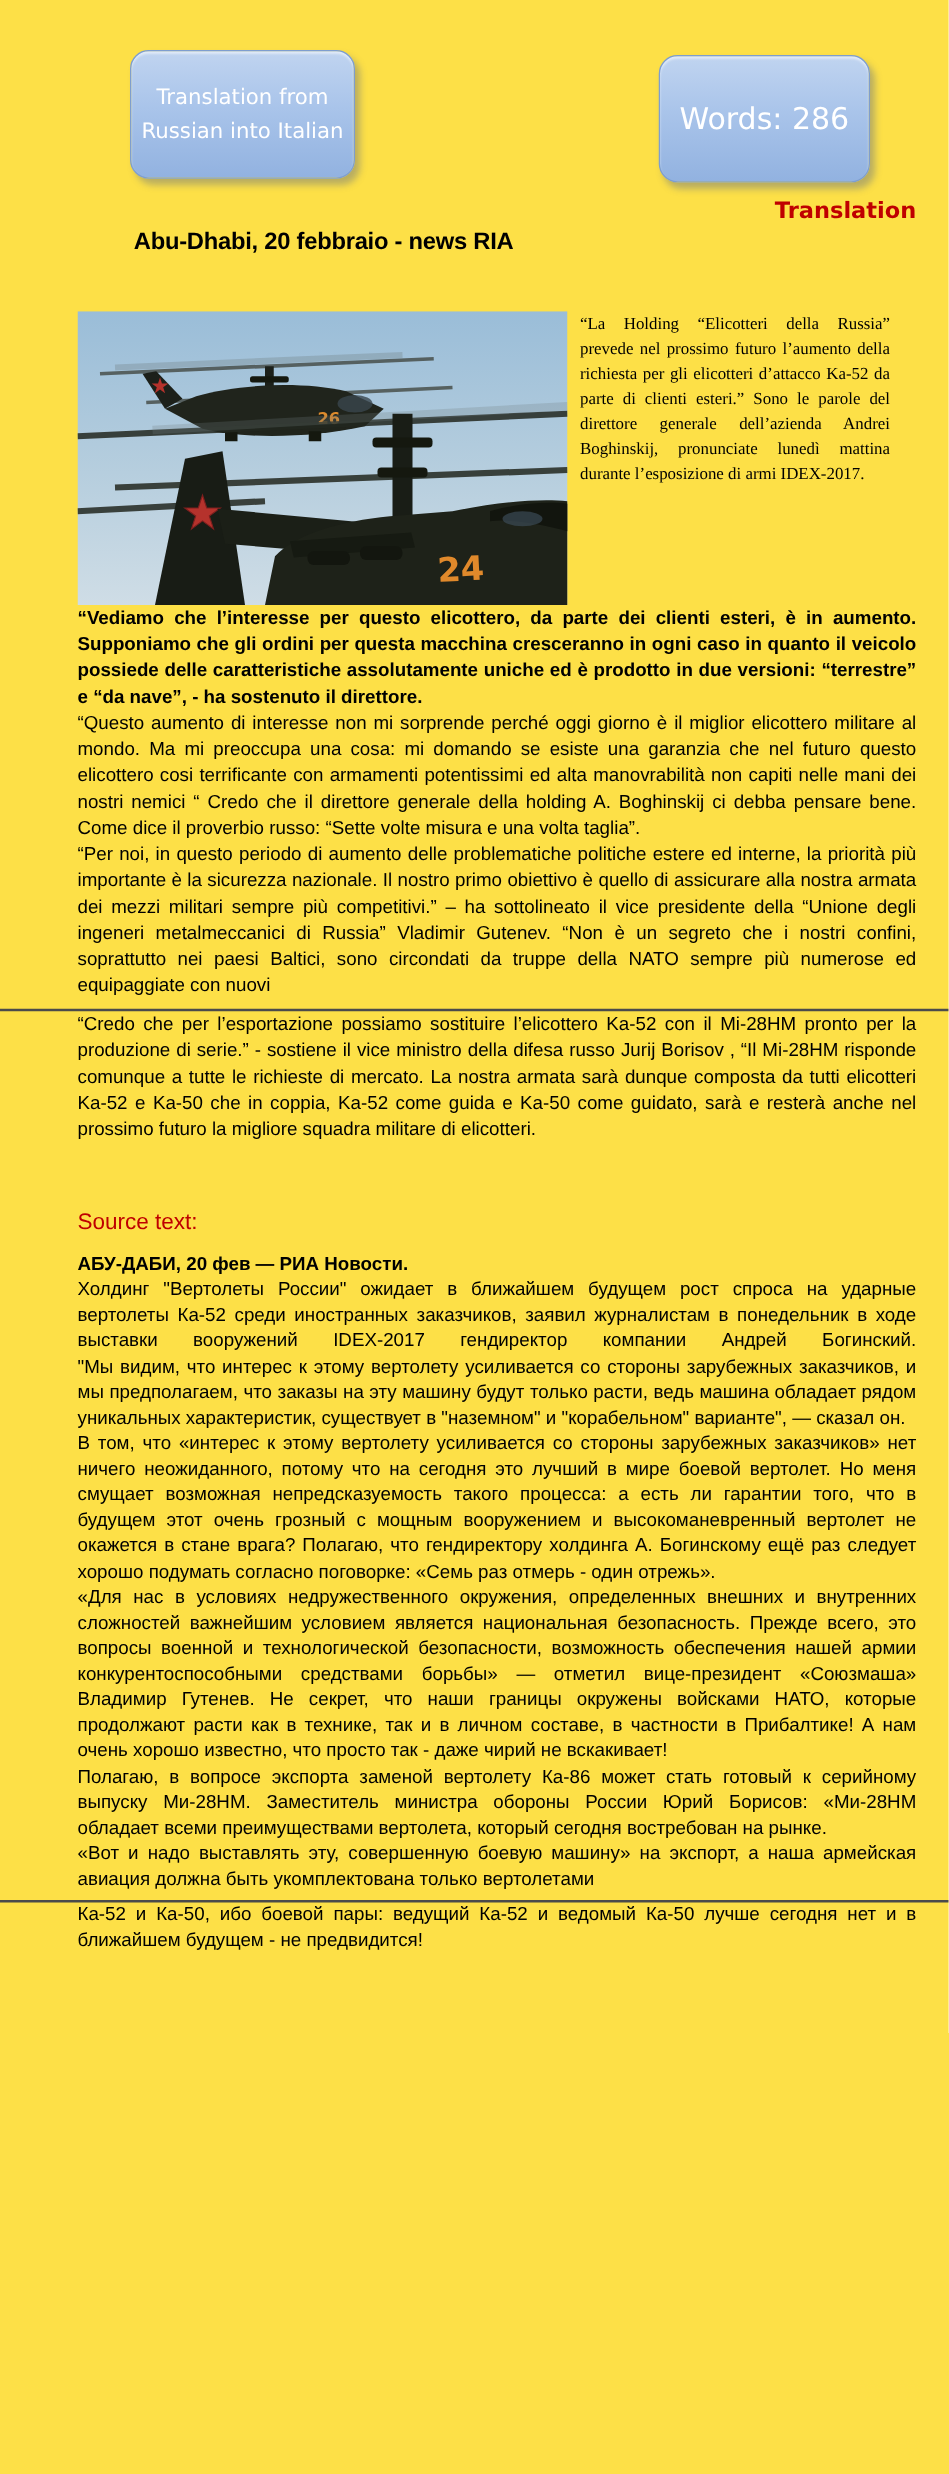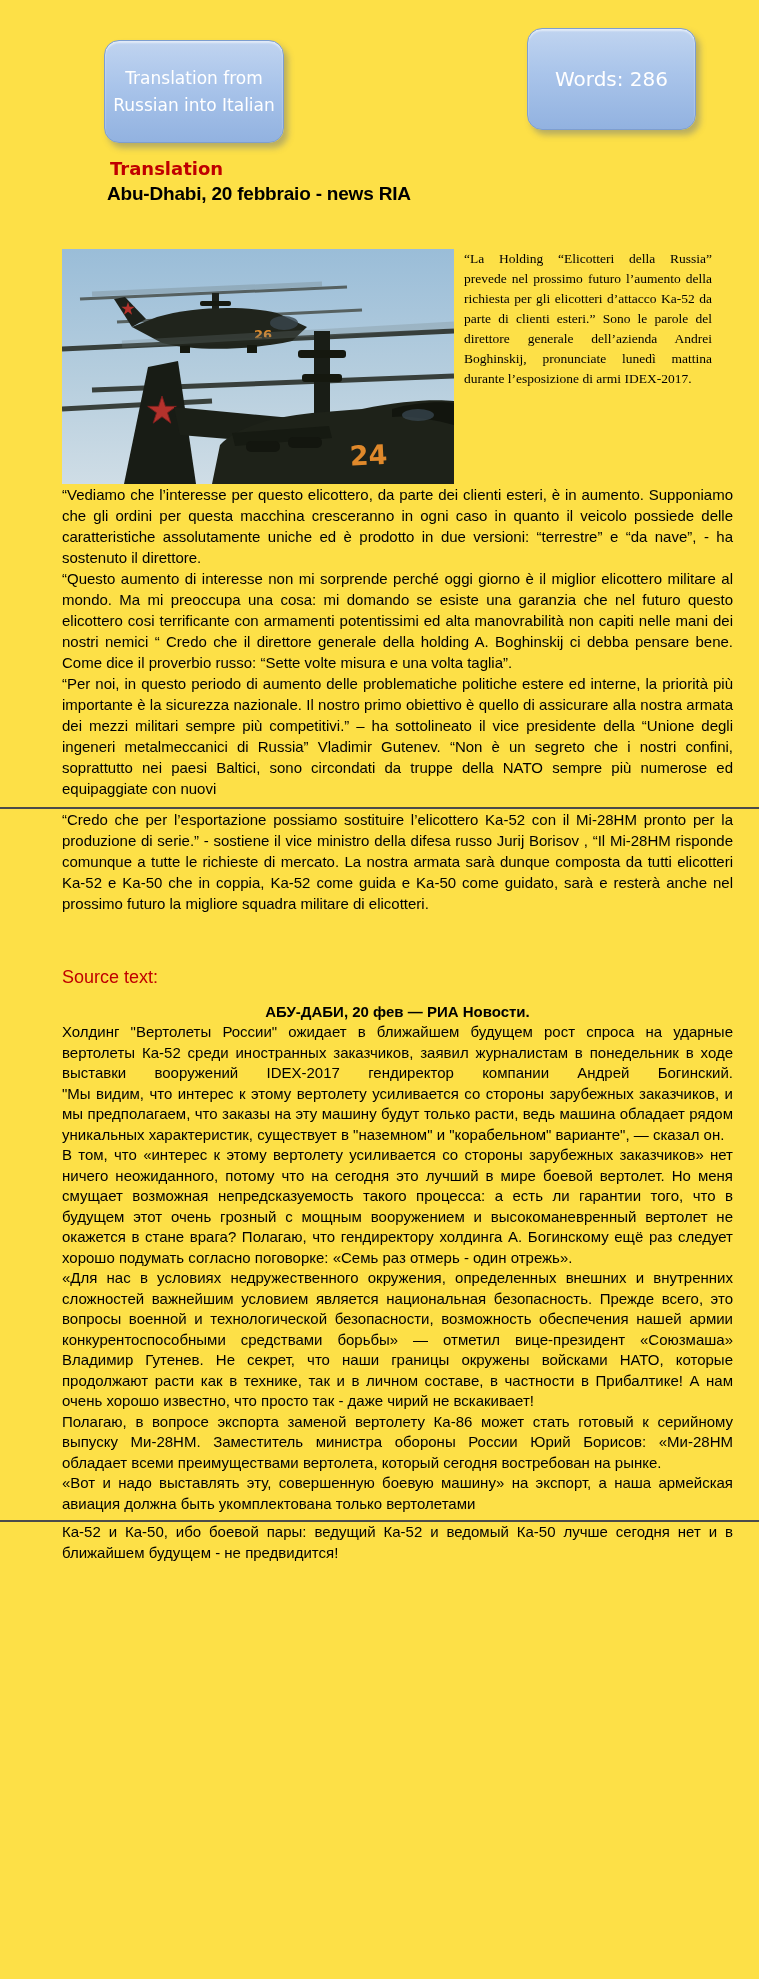--- a/index.html
+++ b/index.html
@@ -19,59 +19,60 @@
     position:absolute;
     display:flex;align-items:center;justify-content:center;
     text-align:center;color:#ffffff;
     font-family:"DejaVu Sans",sans-serif;
     background:linear-gradient(180deg,#c0d4f0 0%,#a9c4ea 45%,#92b2e0 100%);
     border:1px solid #7e9ecf;
     border-radius:15px;
     box-shadow:inset 0 2px 2px rgba(255,255,255,.55), 4px 5px 6px rgba(100,110,130,.45);
   }
   .badge-topic{left:104px;top:40px;width:178px;height:101px;font-size:17px;line-height:27px;}
-  .badge-words{left:527px;top:28px;width:167px;height:100px;font-size:20px;}
+  .badge-words{left:527px;top:44px;width:167px;height:100px;font-size:24px;}
   
   .t-heading{
     margin:158px 0 0 48px;
     font-family:"DejaVu Sans",sans-serif;
     font-weight:bold;font-size:18px;line-height:21px;
     color:#bf0000;
+    text-align:right;
   }
   .t-dateline{
     margin:5px 0 0 45px;
     font-weight:bold;font-size:19px;line-height:19px;
     letter-spacing:-0.2px;color:#000;
   }
   
   .lead-row{margin-top:46px;display:flex;gap:10px;}
   .photo{width:392px;height:235px;display:block;flex:none;}
   .lead-text{
     width:248px;
     font-family:Liberation Serif, serif;
     font-size:13.5px;line-height:20px;
     text-align:justify;
   }
   
   .body-text p{margin:0;font-size:15px;line-height:21px;text-align:justify;}
-  .p-it1{margin-top:28px;}
+  .p-it1{margin-top:28px;font-weight:bold;}
   .p-it2{margin-top:42px;}
   .p-it3{margin-top:14px;}
   .p-it3b{margin-top:11px;}
   .p-it4{margin-top:21px;}
   .page-divider{height:2px;background:#4b4b4b;width:759px;margin-left:-62px;}
   .divider-1{margin-top:8px;}
   .divider-2{margin-top:6px;}
   .src-heading{
     margin-top:52px;
     font-weight:normal;font-size:18px;line-height:22px;
     color:#bf0000;
   }
   .src-block{margin-top:13px;}
-  .src-dateline{font-weight:bold;font-size:15px;line-height:21px;text-align:center;}
+  .src-dateline{font-weight:bold;font-size:15px;line-height:21px;}
   .src-block p{margin:0;font-size:15px;line-height:20.5px;text-align:justify;}
   .src-p{margin-top:13px;}
   .src-p-first{margin-top:0;}
   .justify-full{text-align-last:justify;}
   .p-ru-last{margin-top:9px;}
 </style>
 </head>
 <body>
 
 <div class="page">

